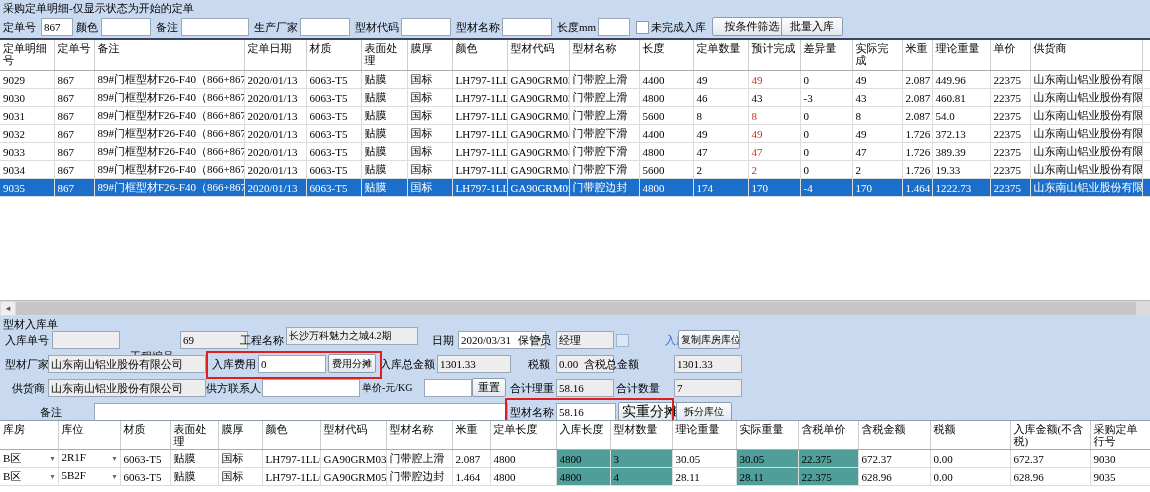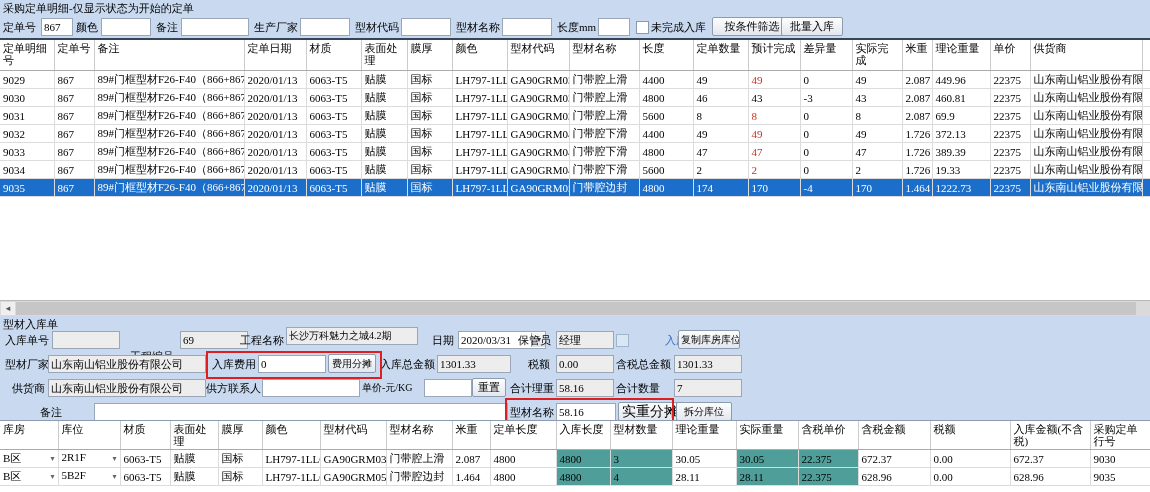--- a/index.html
+++ b/index.html
@@ -161,21 +161,21 @@
             <td>国标</td>
             <td>LH797-1LL0</td>
             <td>GA90GRM03</td>
             <td>门带腔上滑</td>
             <td>5600</td>
             <td>8</td>
             <td class="red">8</td>
             <td>0</td>
             <td>8</td>
             <td>2.087</td>
-            <td>69.9</td>
+            <td>54.0</td>
             <td>22375</td>
             <td>山东南山铝业股份有限公司</td>
             <td></td>
           </tr>
           <tr>
             <td>9032</td>
             <td>867</td>
             <td>89#门框型材F26-F40（866+867）</td>
             <td>2020/01/13</td>
             <td>6063-T5</td>
@@ -289,21 +289,21 @@
 
     <span class="lbl" style="left:5px;top:356px">型材厂家</span>
     <span class="fld" style="left:48px;top:355px;width:152px">山东南山铝业股份有限公司</span>
     <span class="lbl" style="left:212px;top:356px">入库费用</span>
     <input class="inp" style="left: 258px; top: 355px; width: 62px;" value="0">
     <span class="btn" style="left:328px;top:354px;width:48px;font-size:10px">费用分摊</span>
     <span class="lbl" style="left:380px;top:356px">入库总金额</span>
     <span class="fld" style="left:437px;top:355px;width:68px">1301.33</span>
     <span class="lbl" style="left:528px;top:356px">税额</span>
     <span class="fld" style="left:556px;top:355px;width:52px">0.00</span>
-    <span class="lbl" style="left:616px;top:356px">含税总金额</span>
+    <span class="lbl" style="left:584px;top:356px">含税总金额</span>
     <span class="fld" style="left:674px;top:355px;width:62px">1301.33</span>
 
     <span class="lbl" style="left:12px;top:380px">供货商</span>
     <span class="fld" style="left:48px;top:379px;width:152px">山东南山铝业股份有限公司</span>
     <span class="lbl" style="left:206px;top:380px">供方联系人</span>
     <input class="inp" style="left: 262px; top: 379px; width: 92px;" value="">
     <span class="lbl" style="left:362px;top:380px;font-size:10px">单价-元/KG</span>
     <input class="inp" style="left: 424px; top: 379px; width: 42px;" value="">
     <span class="btn" style="left:472px;top:378px;width:34px">重置</span>
     <span class="lbl" style="left:510px;top:380px">合计理重</span>

